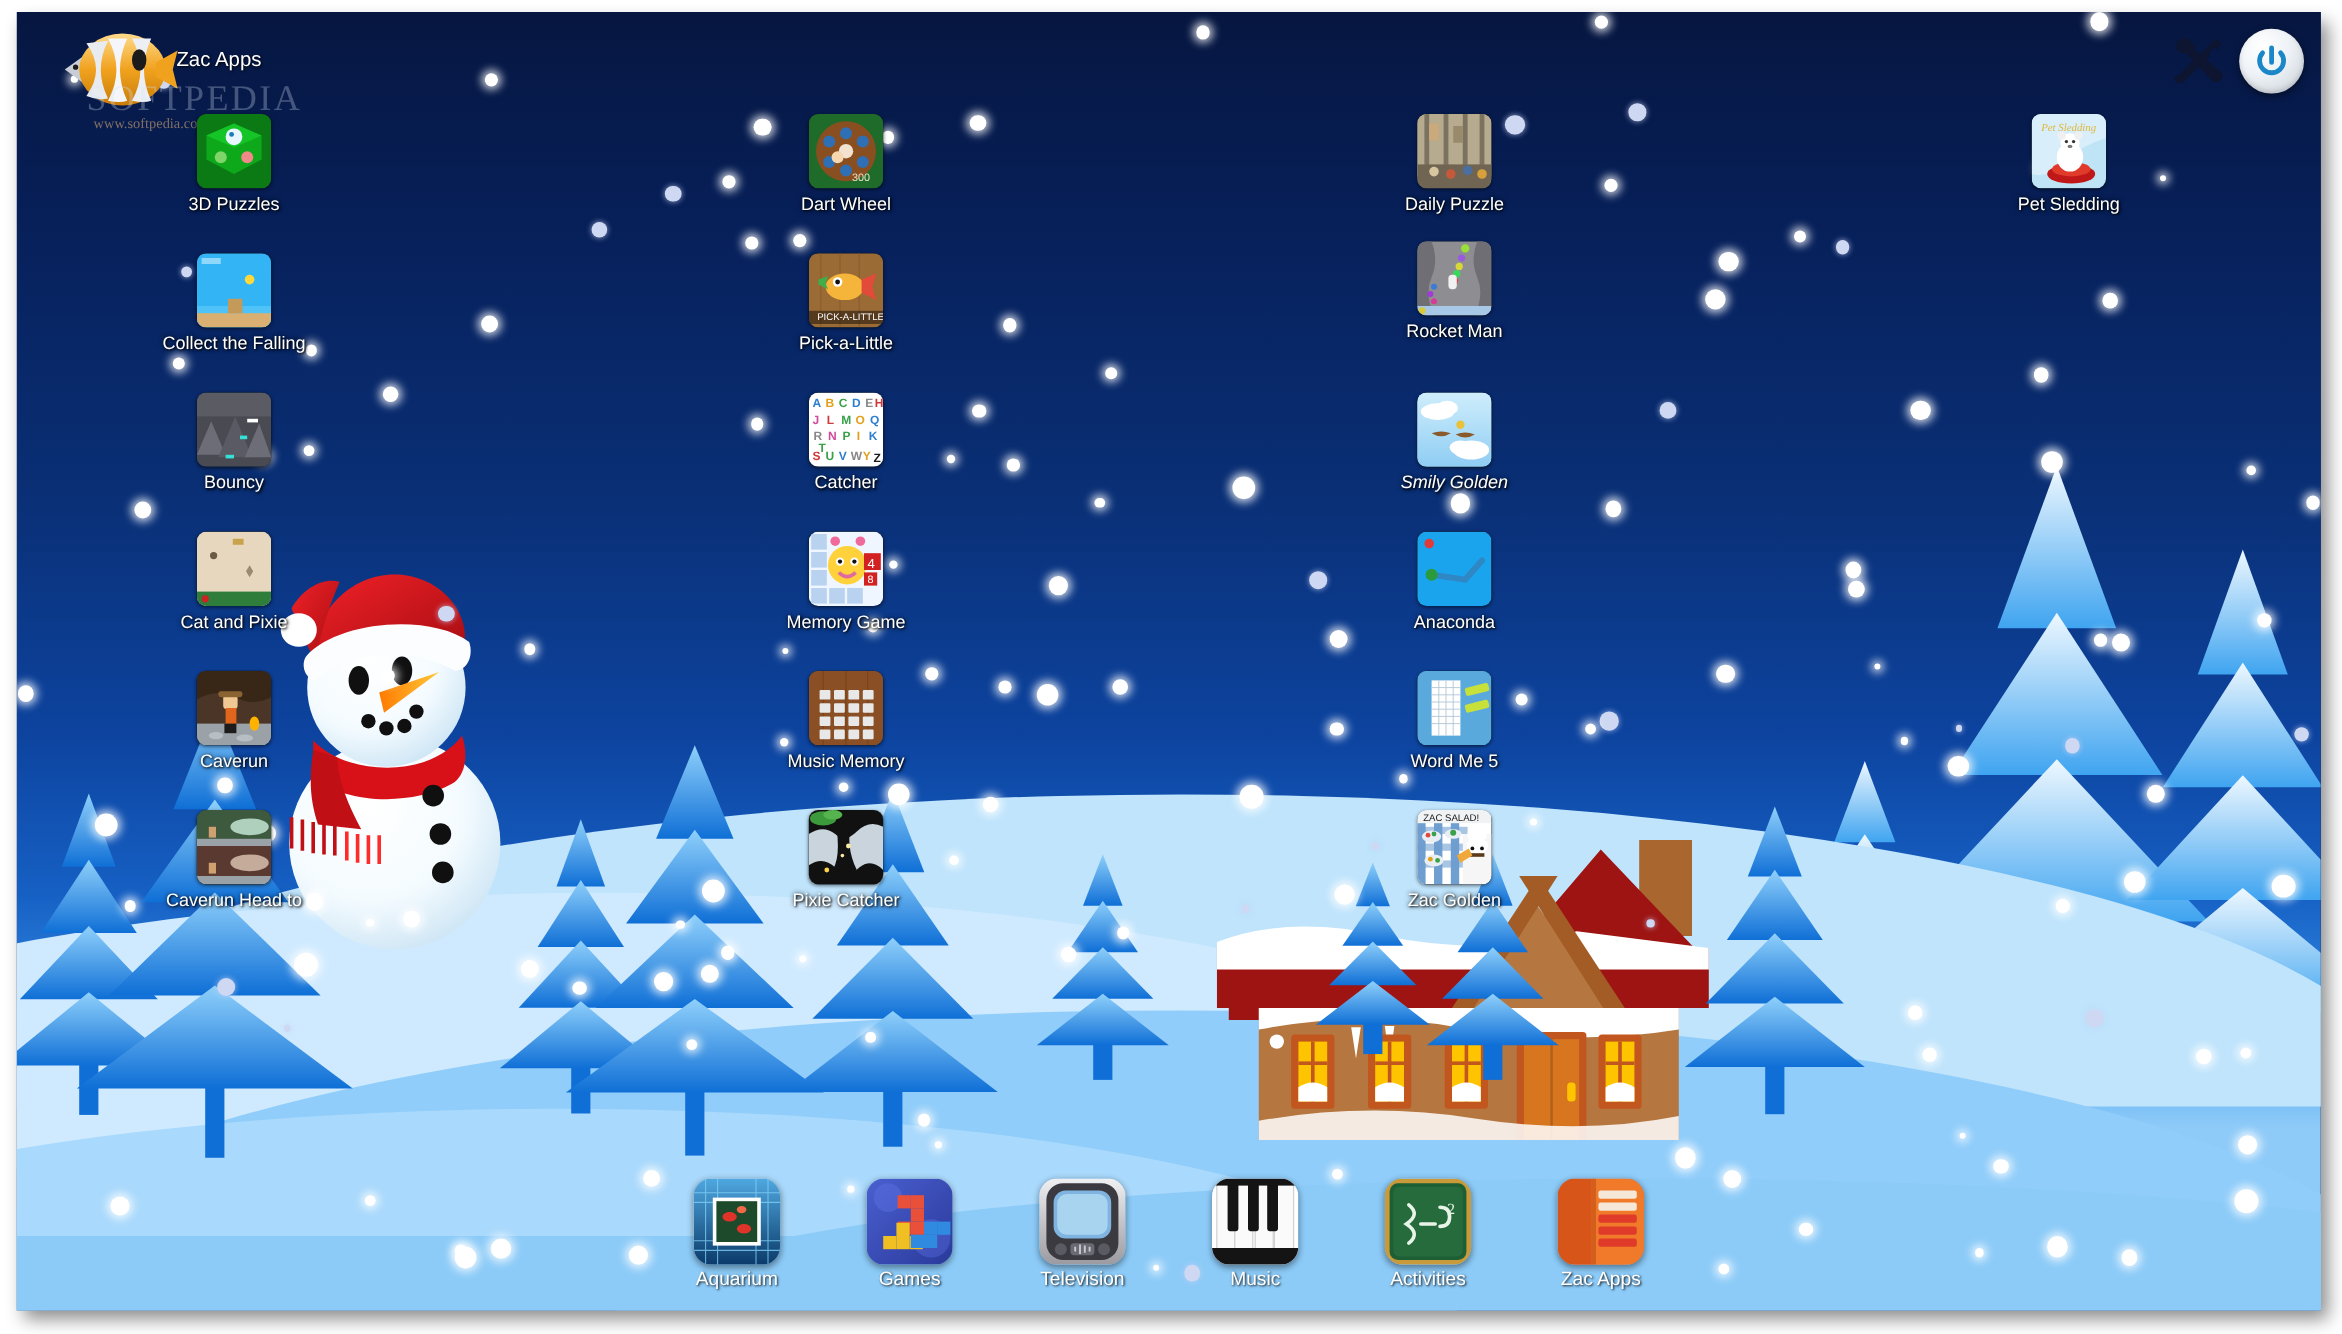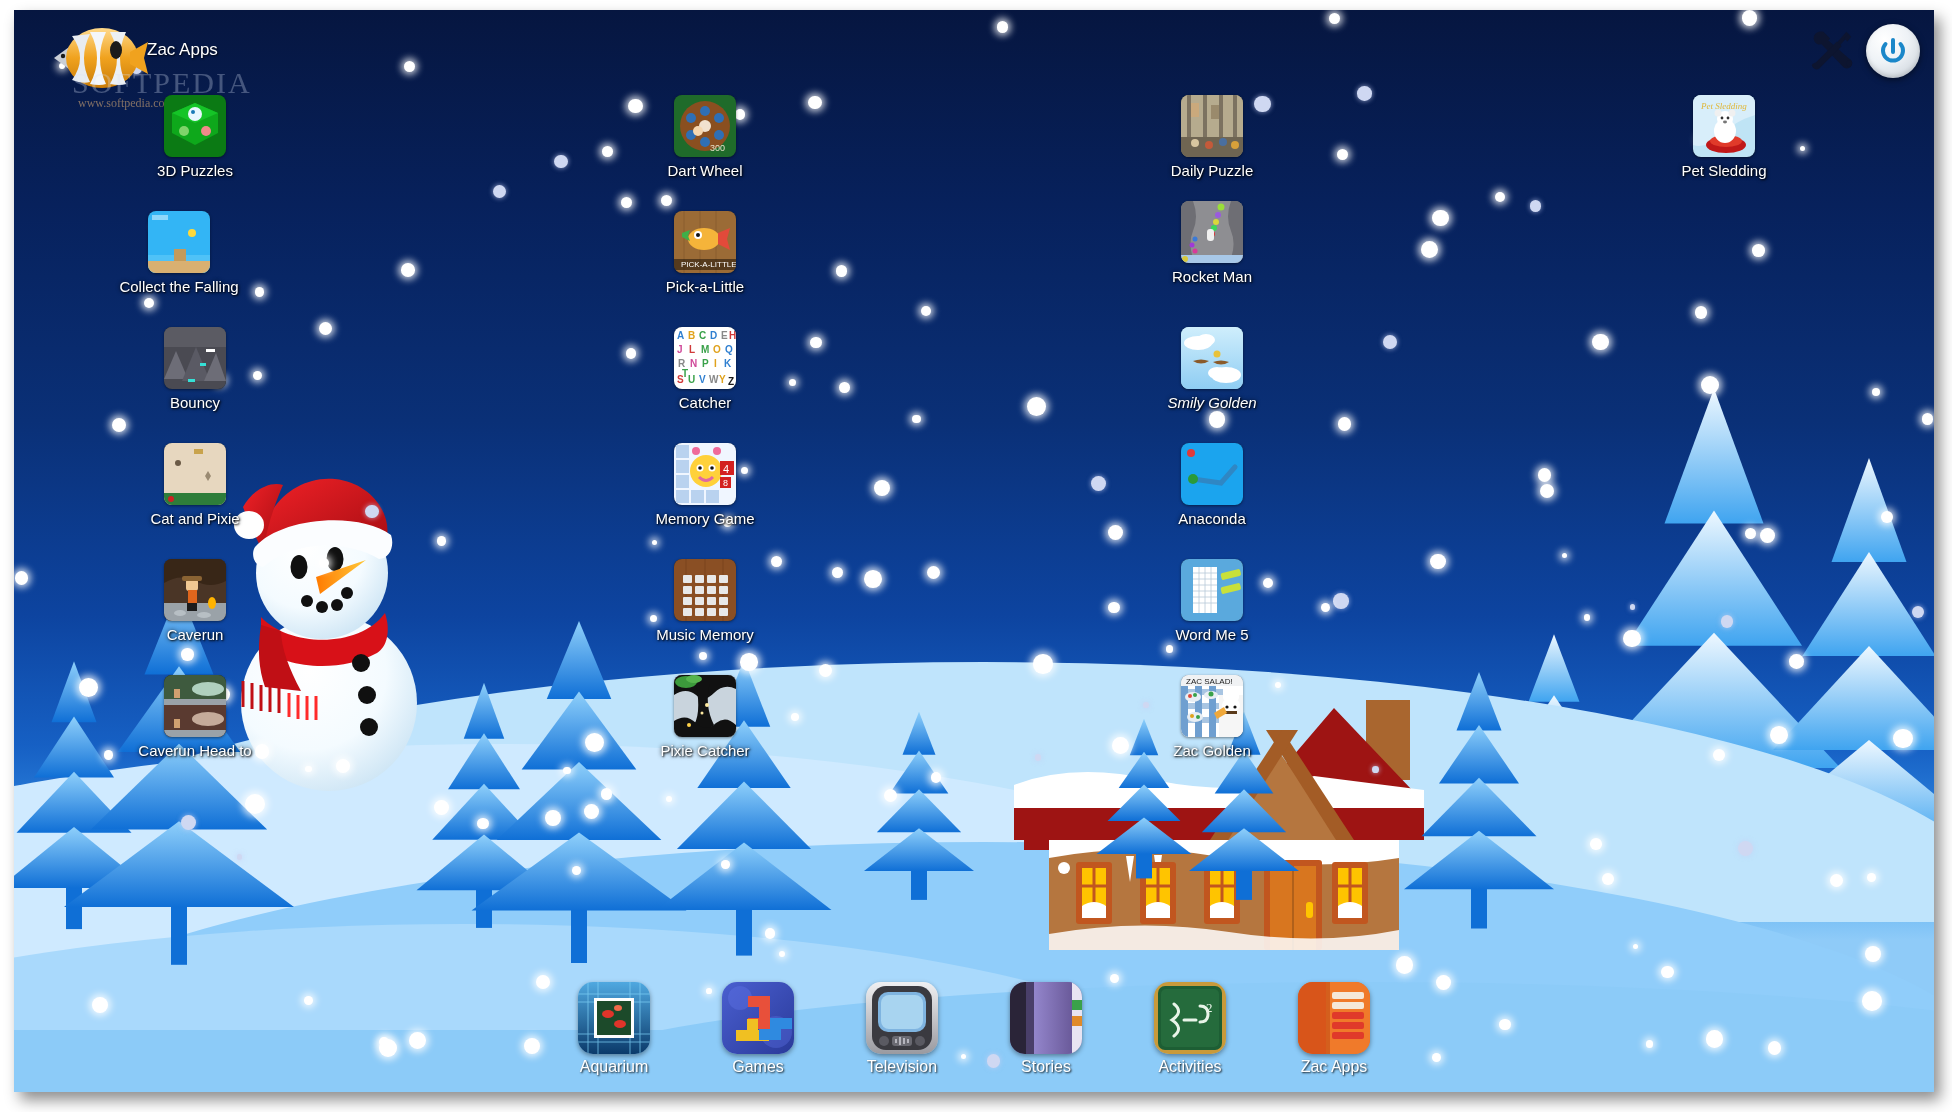--- a/index.html
+++ b/index.html
@@ -562,21 +562,21 @@
             <rect width="62" height="62" fill="#0b7a14"></rect>
      <path d="M31 8 L54 18 L54 38 L31 50 L8 38 L8 18 Z" fill="#0ea81b"></path>
      <path d="M31 8 L54 18 L31 28 L8 18 Z" fill="#15c427"></path>
      <circle cx="31" cy="19" r="7" fill="#e8f7ff"></circle>
             <circle cx="29" cy="17" r="2" fill="#1a7ab8"></circle>
      <circle cx="20" cy="36" r="5" fill="#7fd46a"></circle>
             <circle cx="42" cy="36" r="5" fill="#f08a8a"></circle>
           </svg></div>
         <div class="icon-label">3D Puzzles</div>
       </div>
-      <div class="icon-cell" style="left: 80px; top: 201px; text-align: center;">
+      <div class="icon-cell" style="left: 96px; top: 201px; text-align: center;">
         <div class="icon-img"><svg width="62" height="62" viewBox="0 0 62 62">
             <rect width="62" height="62" fill="#33b5f5"></rect>
      <rect y="44" width="62" height="18" fill="#4fc2f7"></rect>
      <rect y="50" width="62" height="12" fill="#d9b071"></rect>
      <rect x="26" y="38" width="12" height="12" fill="#c49a5a"></rect>
      <circle cx="44" cy="22" r="4" fill="#ffd93a"></circle>
      <rect x="4" y="4" width="16" height="5" fill="#8fd8fb"></rect>
           </svg></div>
         <div class="icon-label">Collect the Falling</div>
       </div>
@@ -988,36 +988,36 @@
        <line x1="30" y1="57" x2="30" y2="61"></line>
               <line x1="34" y1="55" x2="34" y2="63"></line>
        <line x1="38" y1="56" x2="38" y2="62"></line>
               <line x1="42" y1="57" x2="42" y2="61"></line>
             </g>
           </svg></div>
         <div class="dock-label">Television</div>
       </div>
       <div class="dock-item">
         <div class="dock-img"><svg width="72" height="72" viewBox="0 0 72 72">
-            <rect width="72" height="72" fill="#6a5a9a"></rect>
-     <rect width="16" height="72" fill="#2a2438"></rect>
-     <rect x="16" width="8" height="72" fill="#4a3f6a"></rect>
-     <rect x="24" width="38" height="72" fill="#8272bd"></rect>
-     <rect x="24" width="38" height="72" fill="url(#stG)"></rect>
-     <defs>
-              <linearGradient id="stG" x1="0" y1="0" x2="1" y2="0">
-       <stop offset="0%" stop-color="#9486cc"></stop>
-                <stop offset="100%" stop-color="#6a5a9a"></stop>
-              </linearGradient>
-            </defs>
-     <rect x="62" width="10" height="72" fill="#e8e4f2"></rect>
-     <rect x="62" y="18" width="10" height="10" fill="#3aa14a"></rect>
-     <rect x="62" y="34" width="10" height="10" fill="#e08a2a"></rect>
-          </svg></div>
-        <div class="dock-label">Stories</div>
+            <rect width="72" height="72" fill="#ffffff"></rect>
+     <g fill="#fafafa" stroke="#d0d0d0" stroke-width="1">
+       <rect x="4" y="4" width="15" height="64"></rect>
+              <rect x="19" y="4" width="15" height="64"></rect>
+       <rect x="36" y="4" width="15" height="64"></rect>
+              <rect x="52" y="4" width="16" height="64"></rect>
+            </g>
+     <g fill="#141414">
+       <rect x="13" y="4" width="9" height="40" rx="2"></rect>
+              <rect x="30" y="4" width="9" height="40" rx="2"></rect>
+       <rect x="46" y="4" width="9" height="40" rx="2"></rect>
+            </g>
+     <rect y="58" width="72" height="14" fill="#141414"></rect>
+     <rect y="0" width="72" height="6" fill="#141414"></rect>
+          </svg></div>
+        <div class="dock-label">Music</div>
       </div>
       <div class="dock-item">
         <div class="dock-img"><svg width="72" height="72" viewBox="0 0 72 72">
             <rect width="72" height="72" rx="10" fill="#c99a3a"></rect>
      <rect x="4" y="4" width="64" height="64" rx="7" fill="#1d5e34"></rect>
      <rect x="7" y="7" width="58" height="58" rx="5" fill="#256b3c"></rect>
      <g stroke="#e8f4e8" stroke-width="3" fill="none" stroke-linecap="round">
        <path d="M20 22 q10 8 -2 16 q12 8 2 16"></path>
        <line x1="30" y1="38" x2="42" y2="38"></line>
        <path d="M46 24 q8 0 8 8 q0 8 -8 8"></path>

